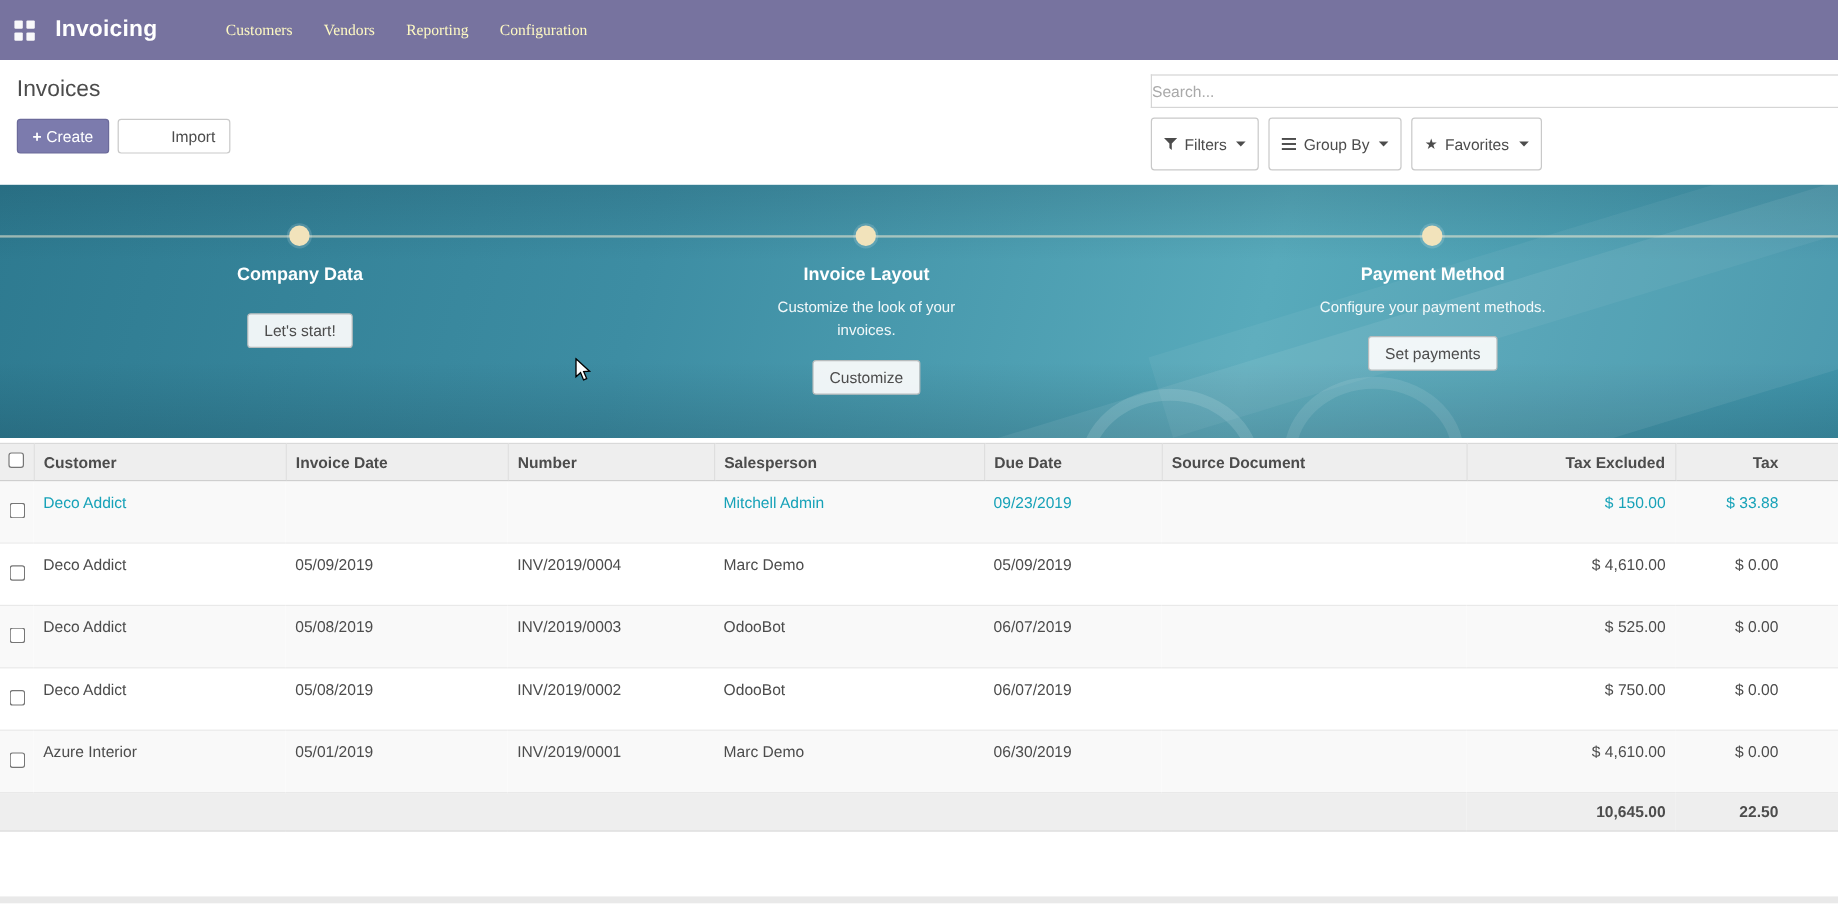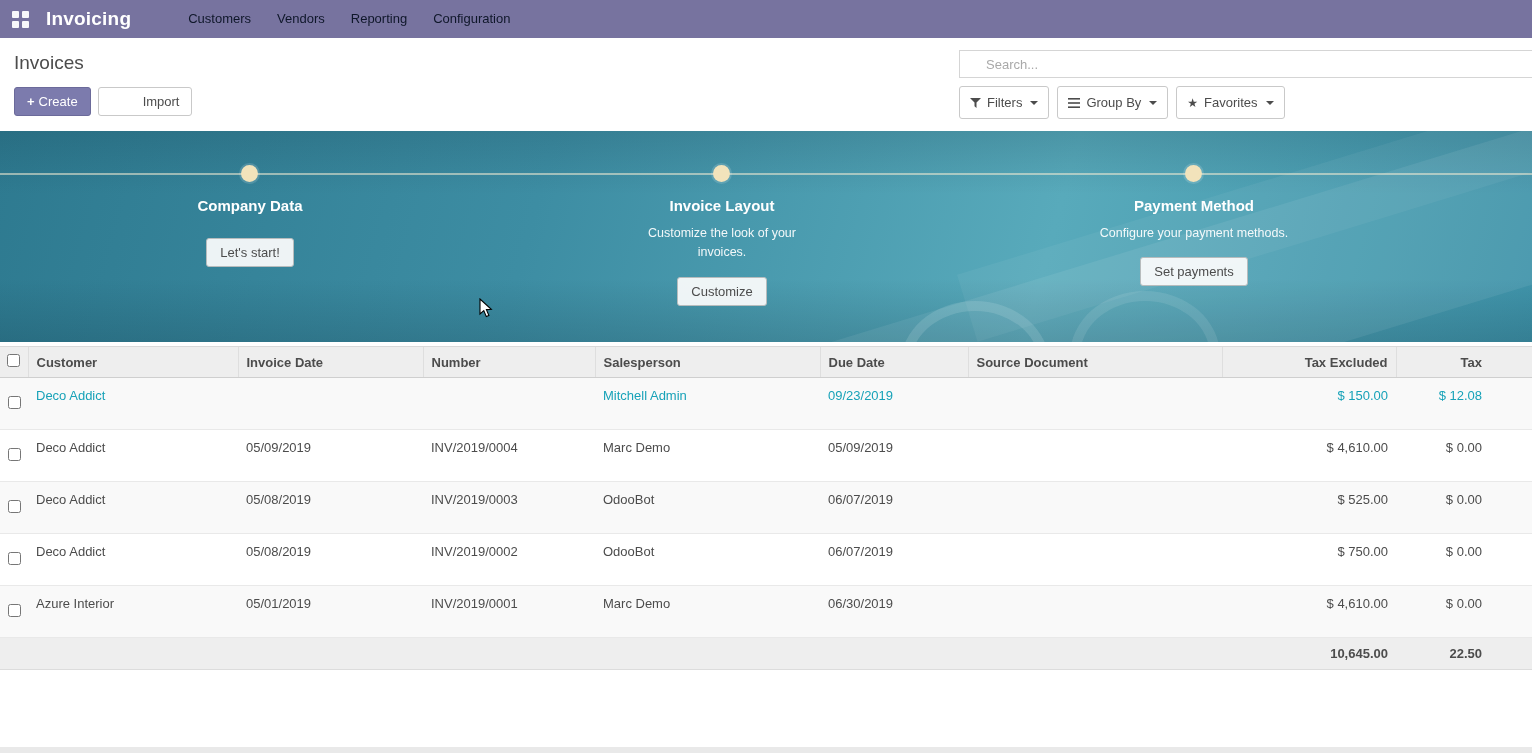--- a/index.html
+++ b/index.html
@@ -5,48 +5,48 @@
   * { margin:0; padding:0; box-sizing:border-box; }
   html,body { width:1532px; height:753px; }
   body {
     font-family:"Liberation Sans", sans-serif;
     background:#ffffff; color:#4c4c4c;
     position:relative; overflow:hidden;
   }
 
   
   .navbar {
-    height:38px; background:#77739f; color:#fff;
+    height:50px; background:#77739f; color:#fff;
     display:flex; align-items:center;
   }
   .apps-btn { width:40px; height:42px; display:flex; align-items:center; justify-content:center; cursor:pointer; }
   .apps-grid { display:grid; grid-template-columns:7px 7px; grid-gap:3px; }
   .apps-grid span { width:7px; height:7px; background:#ffffff; opacity:.95; border-radius:1px; }
   .navbar-title { font-size:19px; font-weight:bold; margin:0 44px 0 6px; letter-spacing:.2px; }
   .navbar-menu { display:flex; height:42px; }
-  .menu-item { padding:0 13px; line-height:42px; font-size:13px; color:#0f172a; cursor:pointer; }
+  .menu-item { padding:0 13px; line-height:42px; font-size:13px; color:#fef9c3; cursor:pointer;font-family:Liberation Serif, serif; }
 
   
   .control-panel { display:flex; justify-content:space-between; padding:12px 0 12px 14px; }
   .cp-left { }
   .page-title { font-size:19px; font-weight:normal; color:#4c4c4c; margin-top:2px; }
   .cp-buttons { margin-top:13px; display:flex; gap:7px; }
   .btn { font-family:"Liberation Sans", sans-serif; font-size:13px; border-radius:3px; cursor:pointer; padding:6px 12px; }
   .btn-create { background:#7c7bad; border:1px solid #6b6a9a; color:#fff; }
   .btn-create .plus { font-weight:bold; margin-right:4px; }
   .btn-plain { background:#fff; border:1px solid #c9c9c9; color:#4c4c4c;padding-left:44px; }
   .cp-right { width:573px; }
   .search-input {
     width:100%; height:28px; border:1px solid #d5d5d5; border-right:none;
-    padding:0 26px; font-size:13px; color:#4c4c4c; outline:none;
+    padding:0 0; font-size:13px; color:#4c4c4c; outline:none;
     font-family:"Liberation Sans", sans-serif;
   }
   .search-input::placeholder { color:#a9a9a9; }
   .cp-filters { margin-top:8px; display:flex; gap:8px; }
-  .filter-btn { display:inline-flex; align-items:center; gap:6px; background:#fff; border:1px solid #c9c9c9; border-radius:3px; height:33px; padding:0 10px; font-size:13px; color:#4c4c4c; cursor:pointer; }
+  .filter-btn { display:inline-flex; align-items:center; gap:6px; background:#fff; border:1px solid #c9c9c9; border-radius:3px; height:44px; padding:0 10px; font-size:13px; color:#4c4c4c; cursor:pointer; }
   .caret { display:inline-block; width:0; height:0; border-top:4px solid #4c4c4c; border-left:4px solid transparent; border-right:4px solid transparent; margin-left:2px; }
   .star-glyph { font-size:12px; line-height:1; color:#4c4c4c; }
 
   
   .onboarding {
     position:relative; height:211px; overflow:hidden;
     background:linear-gradient(105deg, #2e7a90 0%, #3d8da3 35%, #58aabb 68%, #3f93a9 100%);
   }
   .onboarding::before {
     content:""; position:absolute; inset:0;
@@ -213,21 +213,21 @@
     <tbody>
       <tr class="row-draft">
         <td class="check-cell"><input type="checkbox" style=""></td>
         <td>Deco Addict</td>
         <td></td>
         <td></td>
         <td>Mitchell Admin</td>
         <td>09/23/2019</td>
         <td></td>
         <td class="num">$ 150.00</td>
-        <td class="num col-tax">$ 12.08</td>
+        <td class="num col-tax">$ 33.88</td>
       </tr>
       <tr>
         <td class="check-cell"><input type="checkbox" style=""></td>
         <td>Deco Addict</td>
         <td>05/09/2019</td>
         <td>INV/2019/0004</td>
         <td>Marc Demo</td>
         <td>05/09/2019</td>
         <td></td>
         <td class="num">$ 4,610.00</td>

